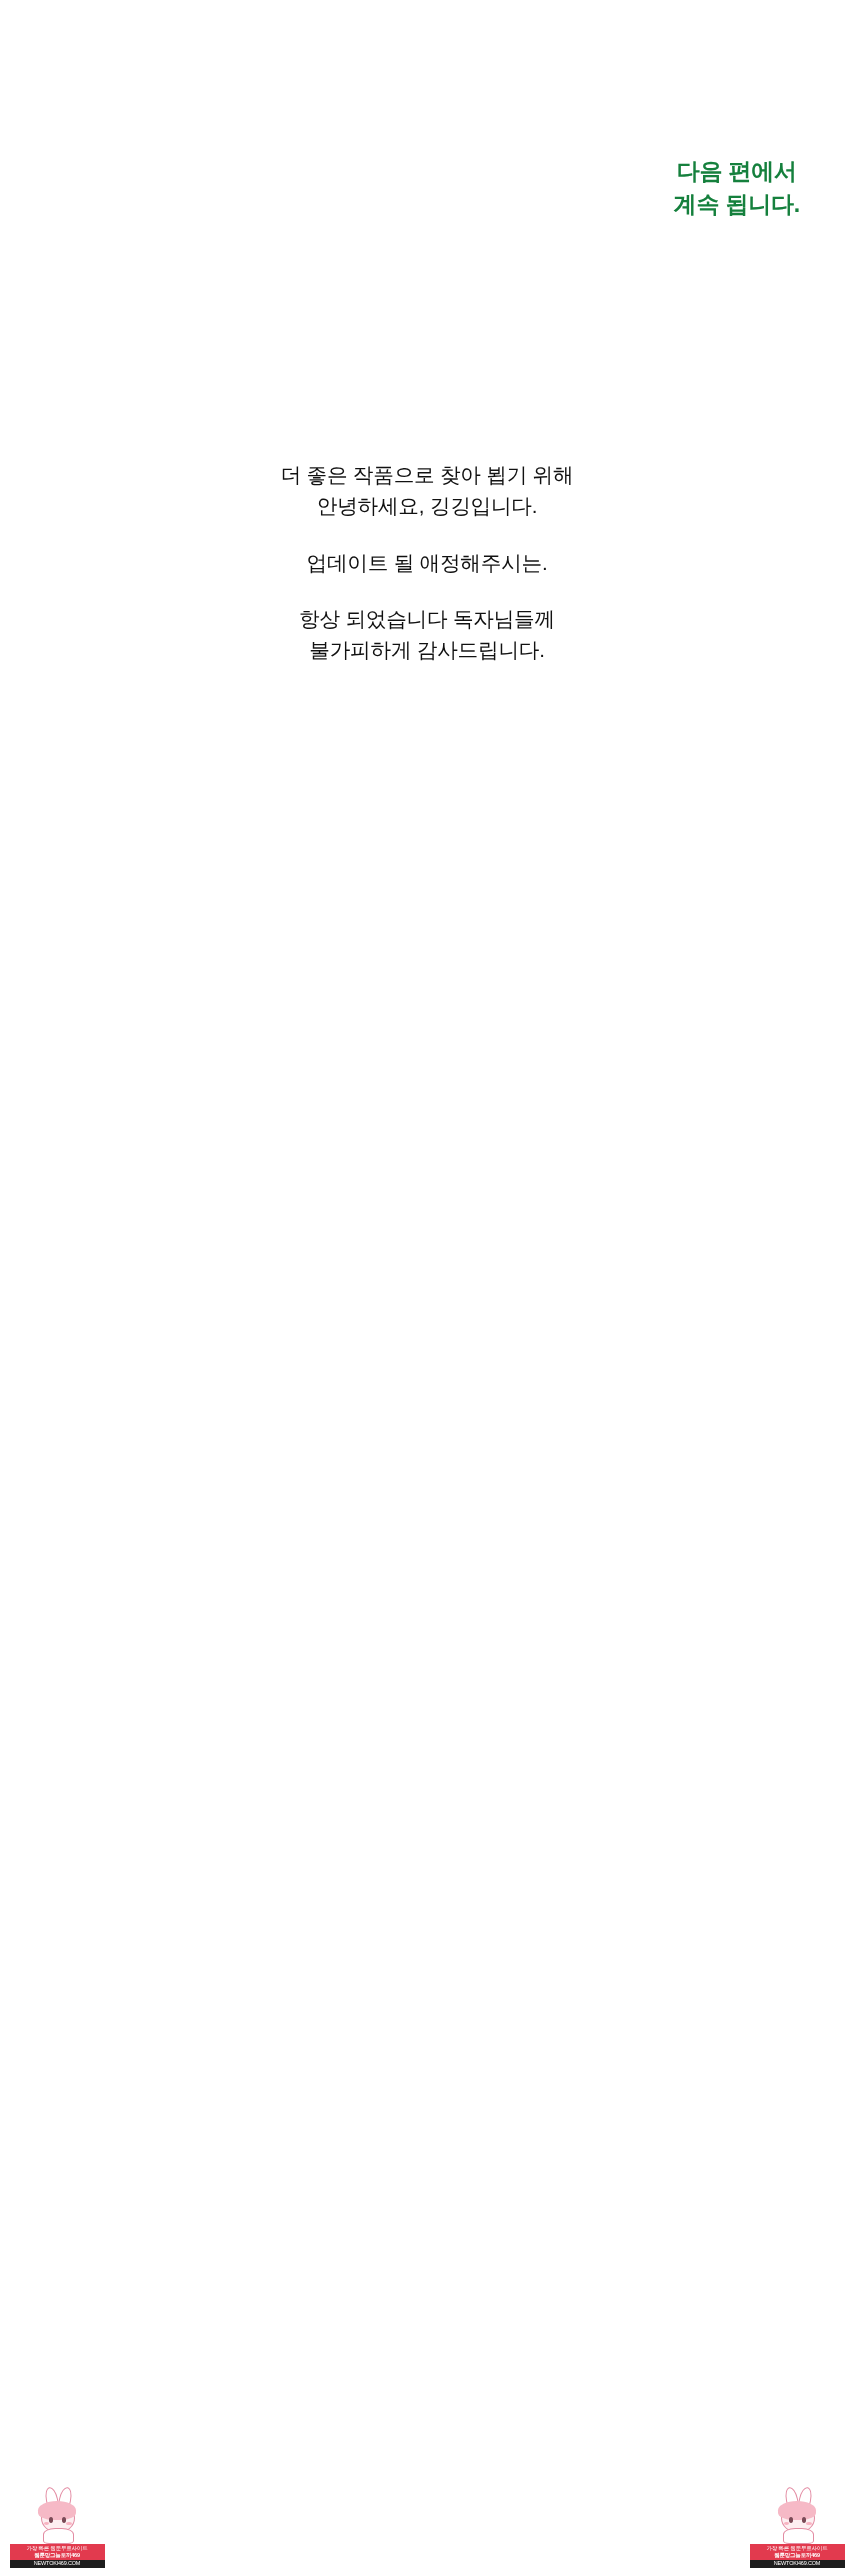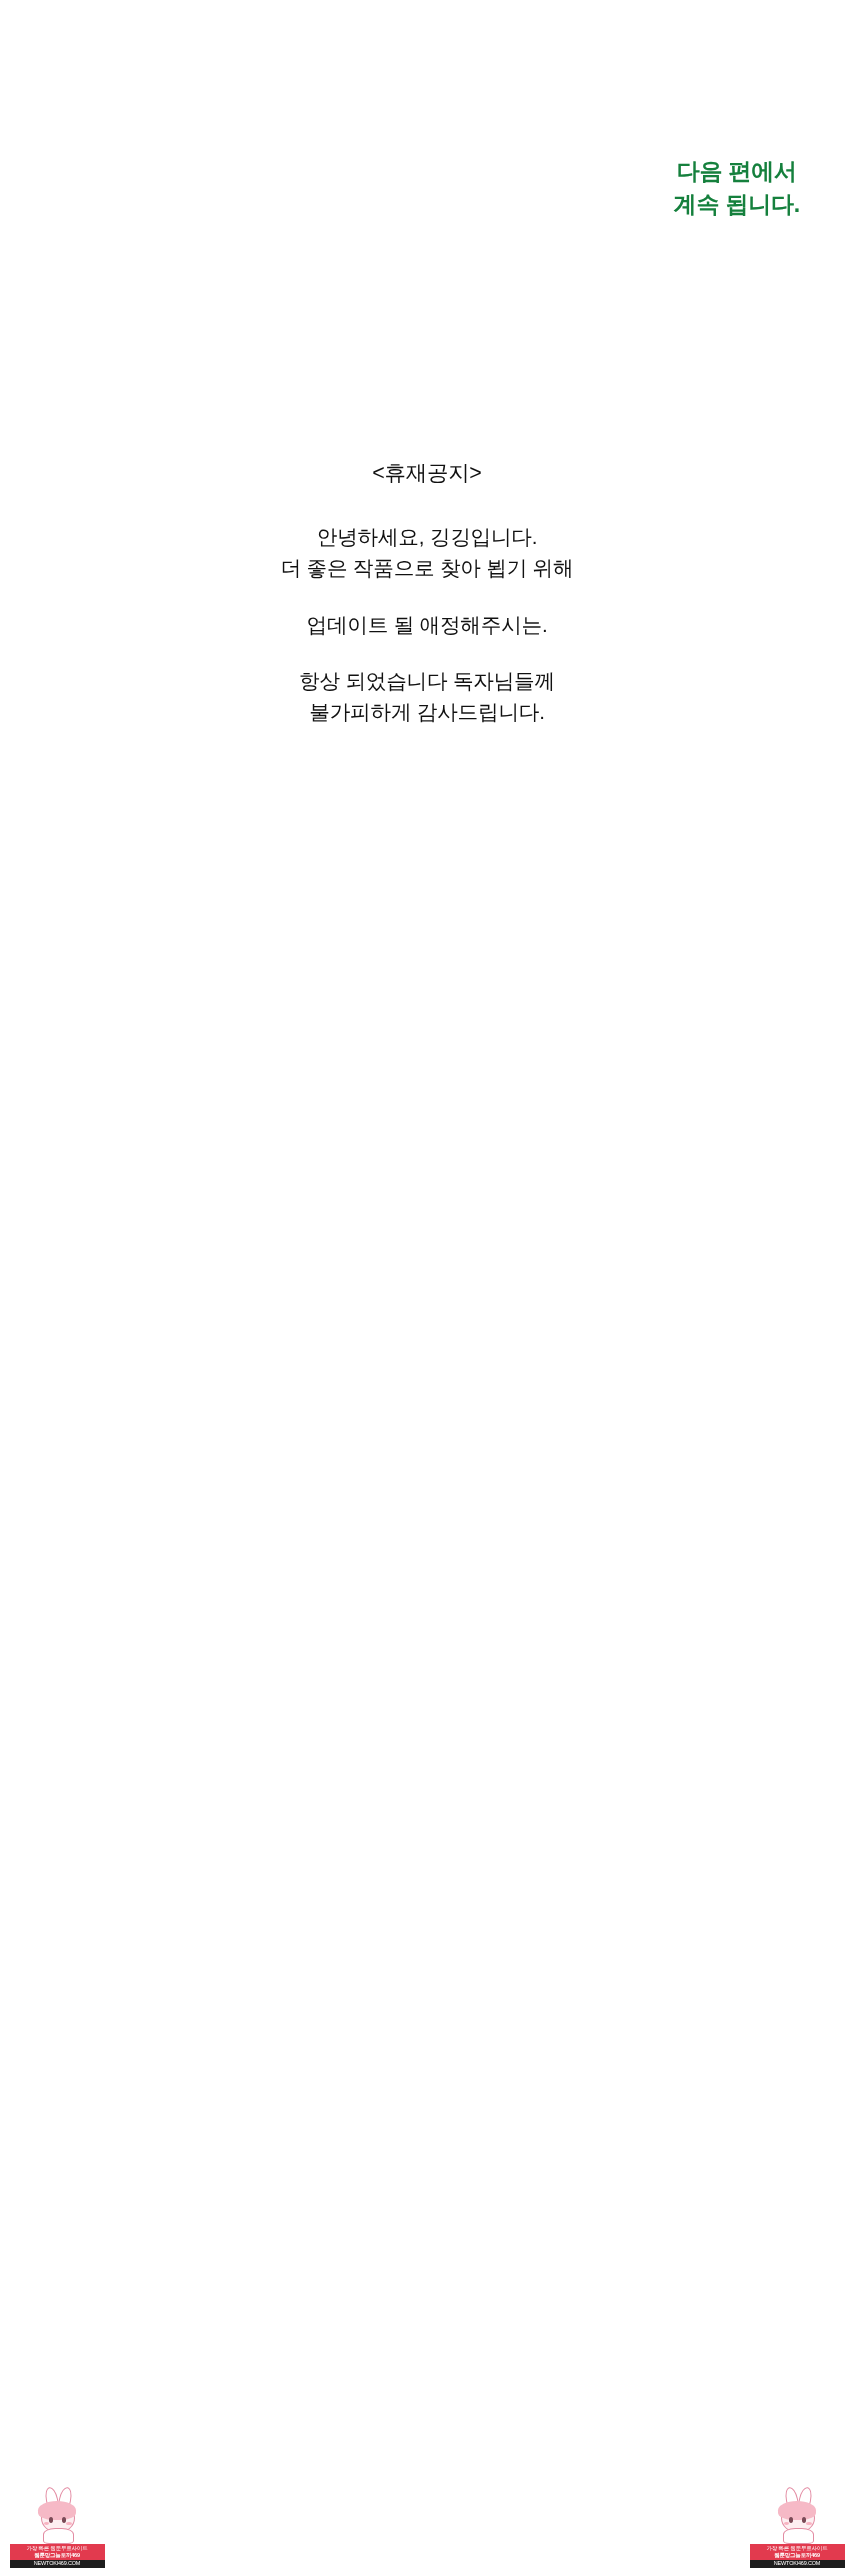--- a/index.html
+++ b/index.html
@@ -169,25 +169,24 @@
 <body>
 
 <div class="page">
 
   <div class="closing">
     <div>다음 편에서</div>
     <div>계속 됩니다.</div>
   </div>
 
   <div class="notice">
-    <div class="notice-title">&lt;휴재공지&gt;</div>
 
     <div class="notice-para">
+      <div>더 좋은 작품으로 찾아 뵙기 위해</div>
       <div>안녕하세요, 깅깅입니다.</div>
-      <div>더 좋은 작품으로 찾아 뵙기 위해</div>
     </div>
 
     <div class="notice-para">
       <div>업데이트 될 애정해주시는.</div>
     </div>
 
     <div class="notice-para last">
       <div>항상 되었습니다 독자님들께</div>
       <div>불가피하게 감사드립니다.</div>
     </div>

